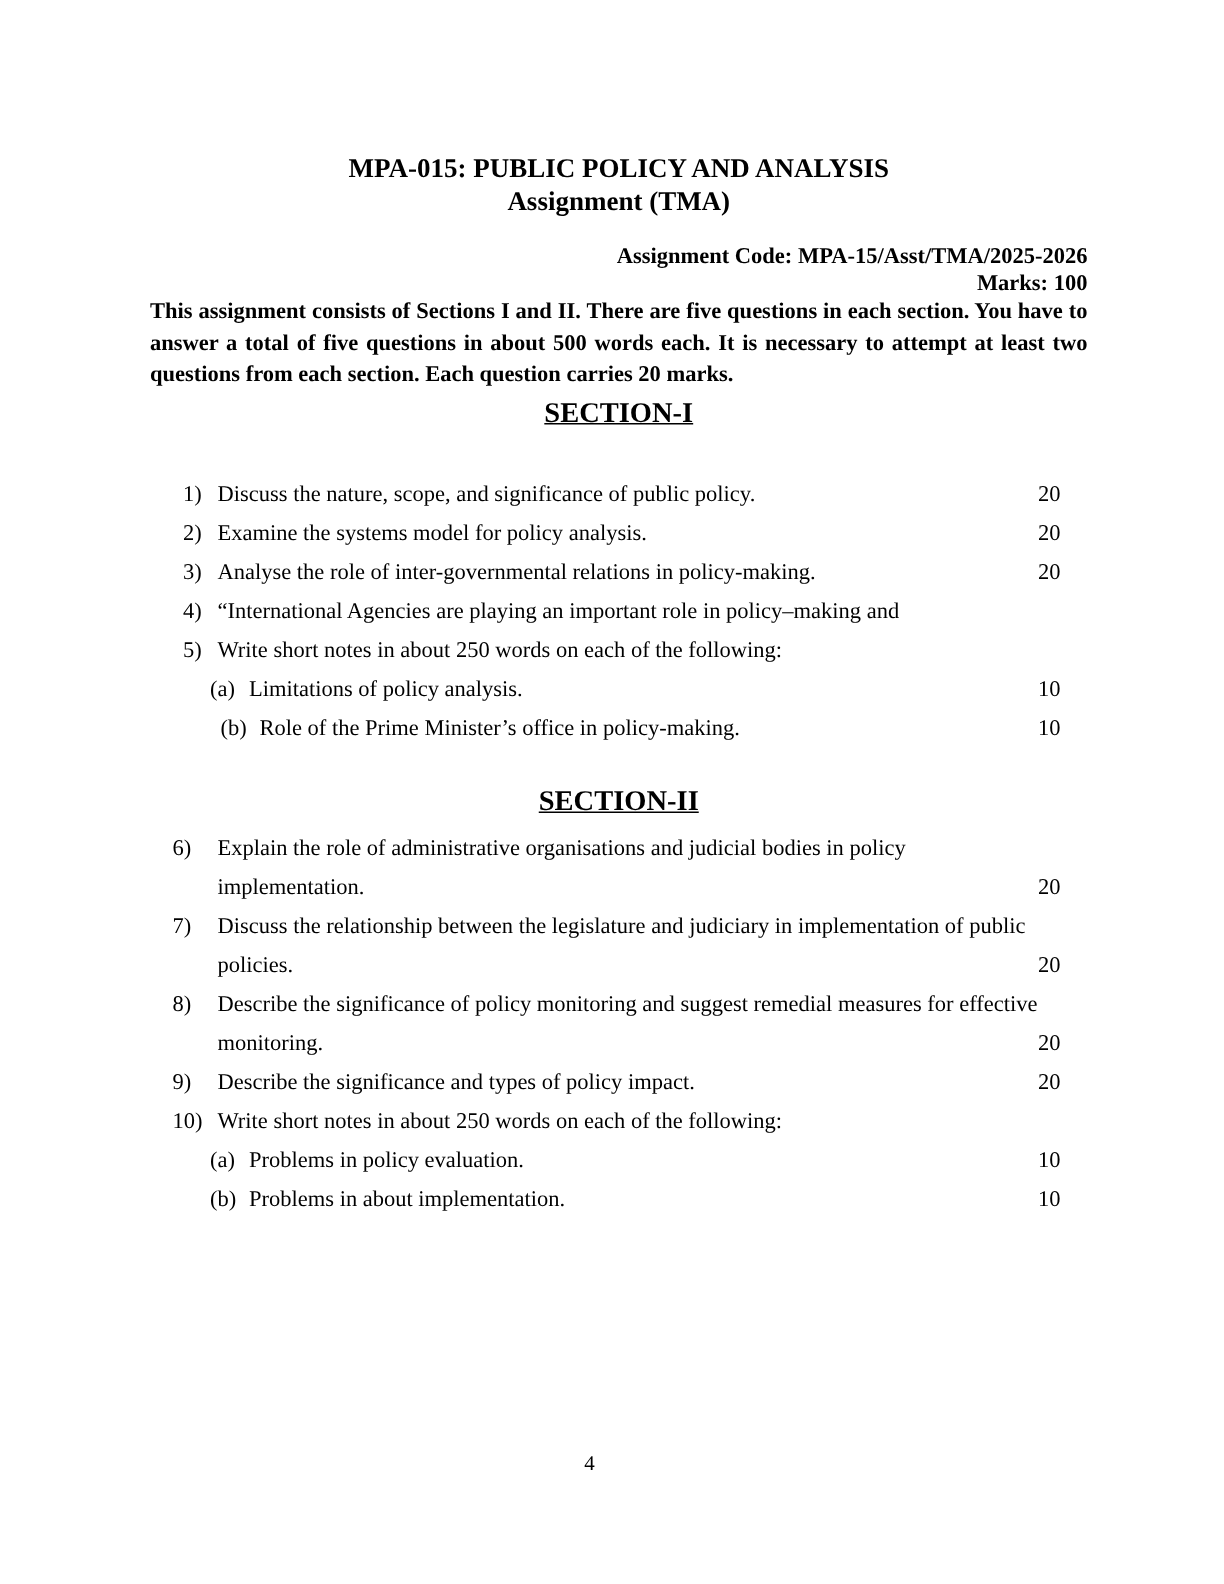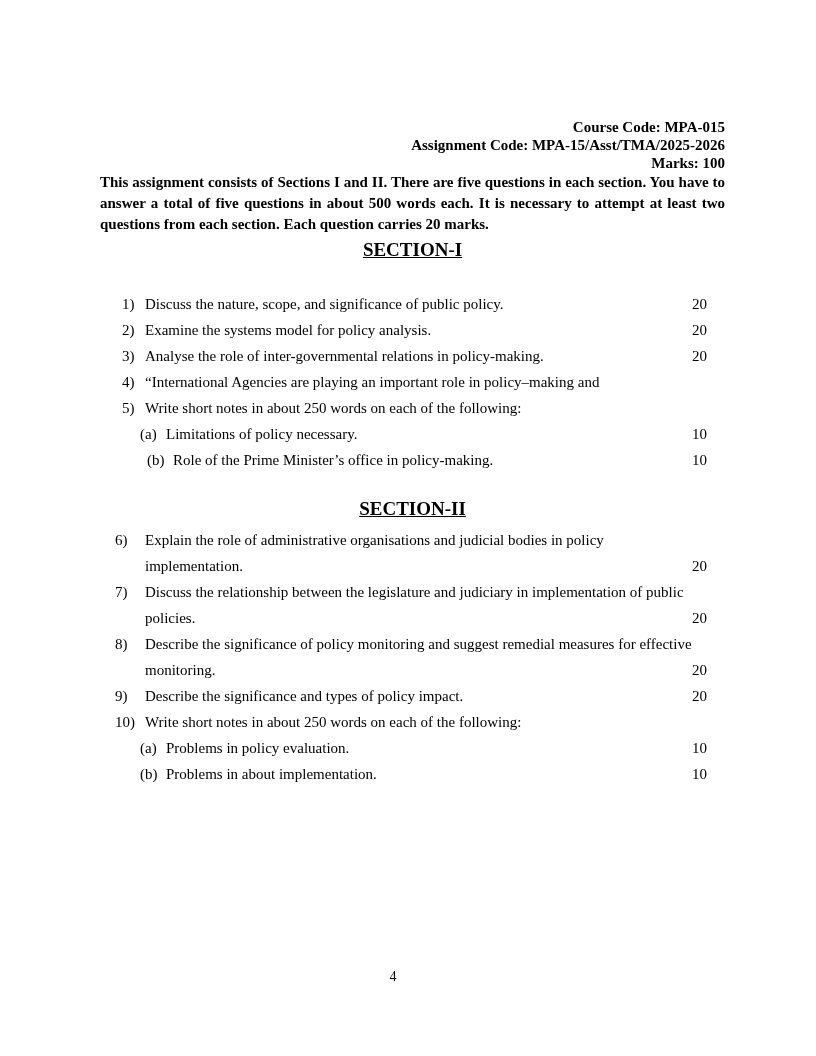--- a/index.html
+++ b/index.html
@@ -49,23 +49,26 @@
     text-align: center;
     font-size: 14px;
   }
 </style>
 </head>
 <body>
 
 <div class="page">
   <div class="content">
 
+    <div class="title-block">
+      <div>MPA-015: PUBLIC POLICY AND ANALYSIS</div>
+      <div>Assignment (TMA)</div>
+    </div>
 
     <div class="codes-block">
-      <div>Course Code: MPA-015</div>
       <div>Assignment Code: MPA-15/Asst/TMA/2025-2026</div>
       <div>Marks: 100</div>
     </div>
 
     <div class="instructions">This assignment consists of Sections I and II. There are five questions in each section. You have to answer a total of five questions in about 500 words each. It is necessary to attempt at least two questions from each section. Each question carries 20 marks.</div>
 
     <div class="section-heading s1-heading">SECTION-I</div>
 
     <div class="qlist s1">
       <div class="q-row">
@@ -88,21 +91,21 @@
         <span class="q-text">“International Agencies are playing an important role in policy–making and</span>
         <span class="q-marks"></span>
       </div>
       <div class="q-row">
         <span class="q-num">5)</span>
         <span class="q-text">Write short notes in about 250 words on each of the following:</span>
         <span class="q-marks"></span>
       </div>
       <div class="q-row sub-row">
         <span class="sub-label">(a)</span>
-        <span class="q-text">Limitations of policy necessary.</span>
+        <span class="q-text">Limitations of policy analysis.</span>
         <span class="q-marks">10</span>
       </div>
       <div class="q-row sub-row sub-offset">
         <span class="sub-label">(b)</span>
         <span class="q-text">Role of the Prime Minister’s office in policy-making.</span>
         <span class="q-marks">10</span>
       </div>
     </div>
 
     <div class="section-heading s2-heading">SECTION-II</div>

